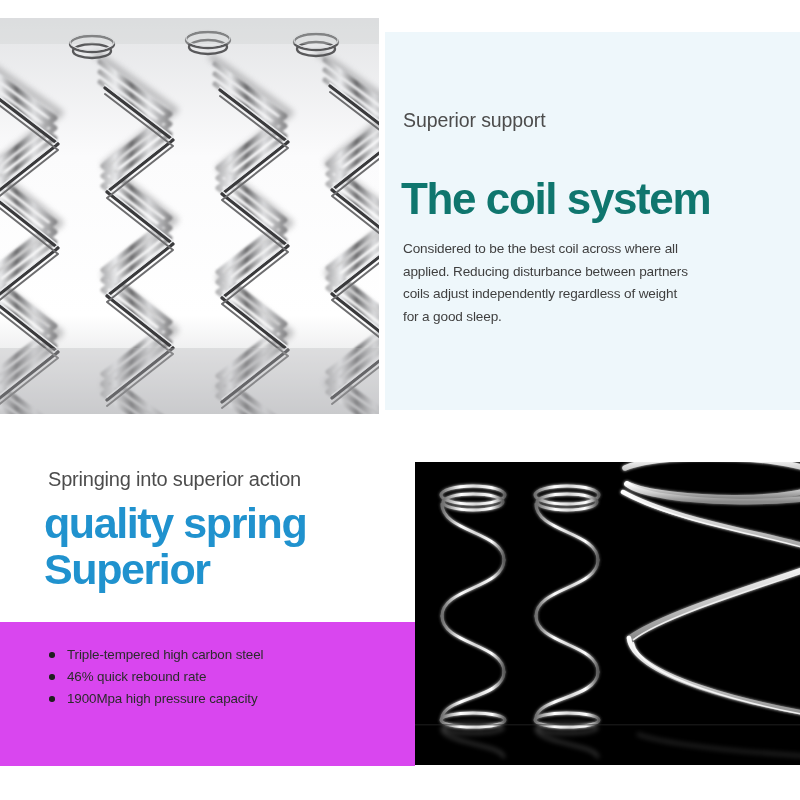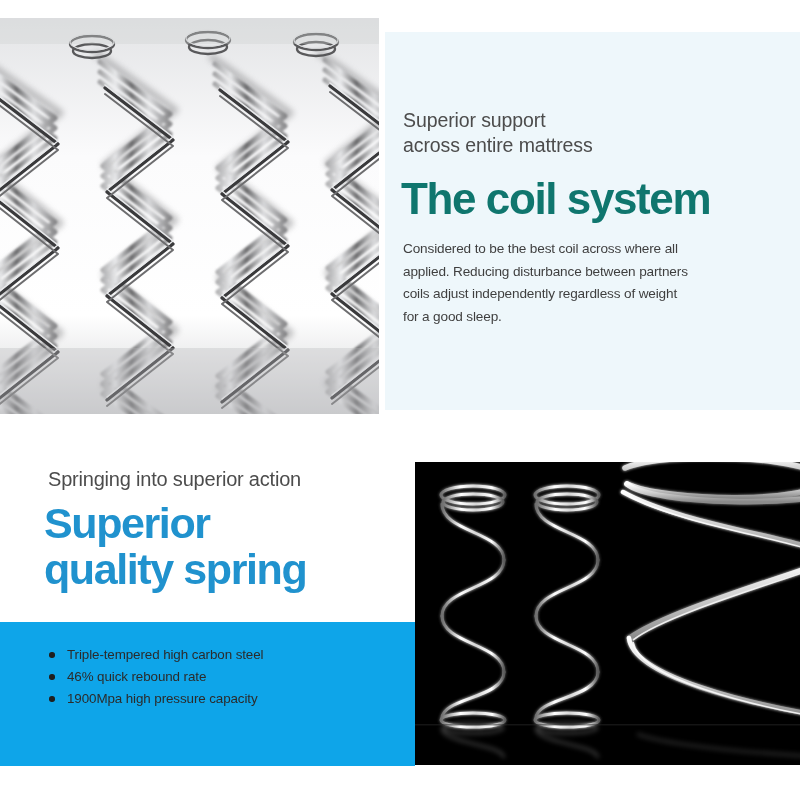--- a/index.html
+++ b/index.html
@@ -107,21 +107,21 @@
   }
   .spring-headline span { display: block; }
 
   
   .panel-features {
     position: absolute;
     left: 0px;
     top: 622px;
     width: 415px;
     height: 144px;
-    background: #0ea5e9;
+    background: #d946ef;
   }
   .feature-list {
     position: absolute;
     left: 48px;
     top: 22px;
     margin: 0;
     padding: 0;
     list-style: none;
   }
   .feature-item {
@@ -258,39 +258,38 @@
 
       <rect x="0" y="330" width="379" height="66" fill="#b9babc" opacity="0.35"></rect>
       <rect x="0" y="0" width="379" height="26" fill="#cfd0d2" opacity="0.35"></rect>
     </svg>
   </div>
 
   <div class="panel-coil-text">
 
     <div class="coil-kicker">
       <span>Superior support</span>
-      <span>across entire mattress</span>
     </div>
 
     <div class="coil-headline">The coil system</div>
 
     <div class="coil-body">
       <span>Considered to be the best coil across where all</span>
       <span>applied. Reducing disturbance between partners</span>
       <span>coils adjust independently regardless of weight</span>
       <span>for a good sleep.</span>
     </div>
 
   </div>
 
   <div class="panel-spring-text">
     <div class="spring-kicker">Springing into superior action</div>
     <div class="spring-headline">
+      <span>quality spring</span>
       <span>Superior</span>
-      <span>quality spring</span>
     </div>
   </div>
 
   <div class="panel-features">
     <ul class="feature-list">
       <li class="feature-item">
         <span class="feature-bullet"></span>
         <span>Triple-tempered high carbon steel</span>
       </li>
       <li class="feature-item">

